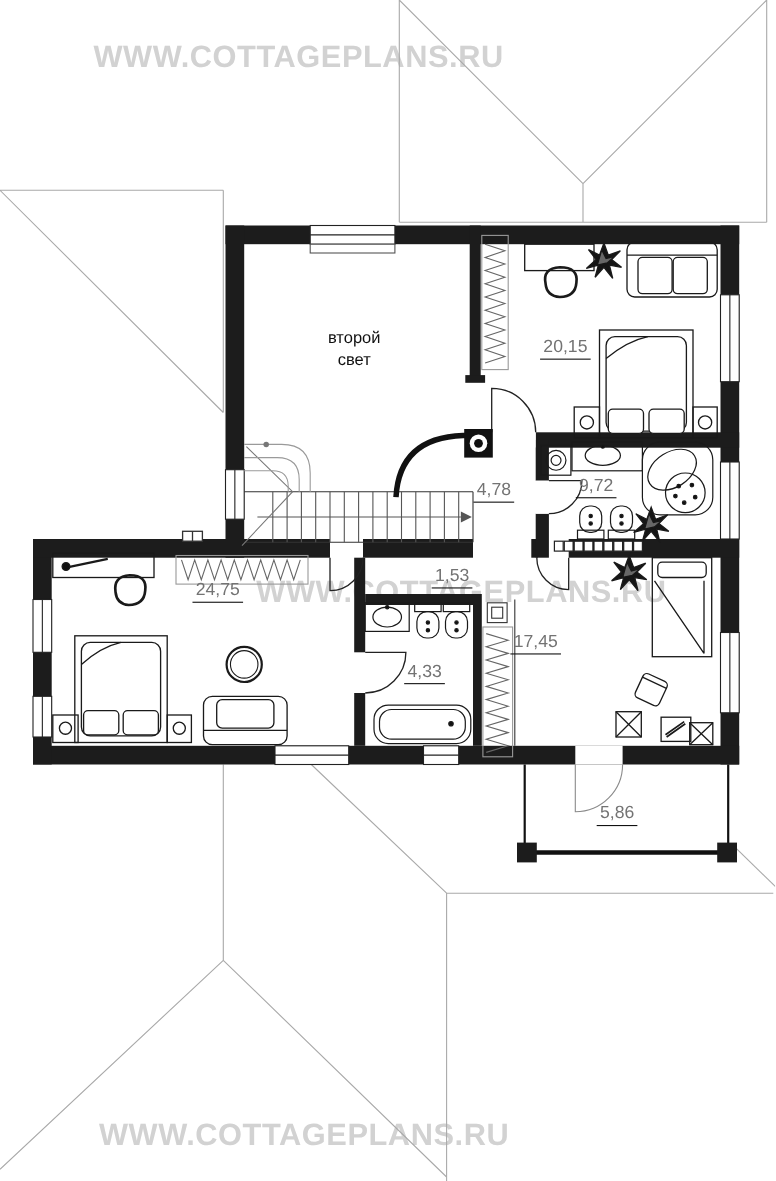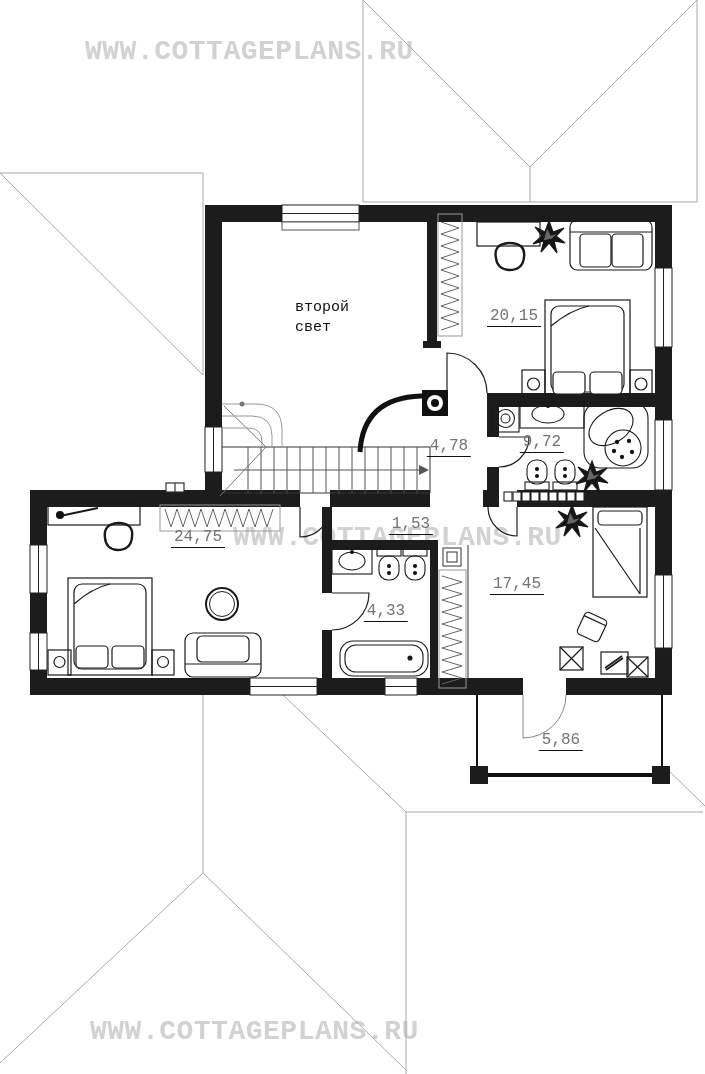--- a/index.html
+++ b/index.html
@@ -1,32 +1,32 @@
 <!DOCTYPE html>
 <html><head>
 <meta charset="utf-8">
 <style>
   html,body{margin:0;padding:0;background:#fff;}
   .canvas{
     position:relative;width:705px;height:1074px;background:#ffffff;
-    font-family:Liberation Mono, monospace;overflow:hidden;
+    font-family:Liberation Sans, sans-serif;overflow:hidden;
   }
   .watermark{
     position:absolute;font-weight:bold;font-size:28px;letter-spacing:.5px;
     color:#d2d2d2;white-space:nowrap;user-select:none;
   }
   .plan-svg{position:absolute;left:0;top:0;}
   .area-label{
     position:absolute;transform:translate(-50%,-50%);
     font-size:16px;color:#737373;white-space:nowrap;
   }
   .area-label .u{display:inline-block;border-bottom:1.3px solid #111;padding:0 3px 1px;}
   .room-name{
     position:absolute;transform:translate(-50%,-50%);font-size:15px;color:#111;
-    white-space:pre-line;line-height:1.3;
+    text-align:center;white-space:pre-line;line-height:1.3;
   }
 </style>
 </head>
 <body>
 
 <div class="canvas">
 
   <div class="watermark" style="left:85px;top:36px">WWW.COTTAGEPLANS.RU</div>
   <div class="watermark" style="left:233px;top:522px">WWW.COTTAGEPLANS.RU</div>
   <div class="watermark" style="left:90px;top:1016px">WWW.COTTAGEPLANS.RU</div>
@@ -354,15 +354,15 @@
   </svg>
 
   <div class="room-name" style="left:322px;top:317px">второй
 свет</div>
   <div class="area-label" style="left:514px;top:317px"><span class="u">20,15</span></div>
   <div class="area-label" style="left:449px;top:447px"><span class="u">4,78</span></div>
   <div class="area-label" style="left:542px;top:443px"><span class="u">9,72</span></div>
   <div class="area-label" style="left:411px;top:525px"><span class="u">1,53</span></div>
   <div class="area-label" style="left:198px;top:538px"><span class="u">24,75</span></div>
   <div class="area-label" style="left:386px;top:612px"><span class="u">4,33</span></div>
-  <div class="area-label" style="left:517px;top:585px"><span class="u">17,45</span></div>
+  <div class="area-label" style="left:487px;top:585px"><span class="u">17,45</span></div>
   <div class="area-label" style="left:561px;top:741px"><span class="u">5,86</span></div>
 </div>
 
 </body></html>

